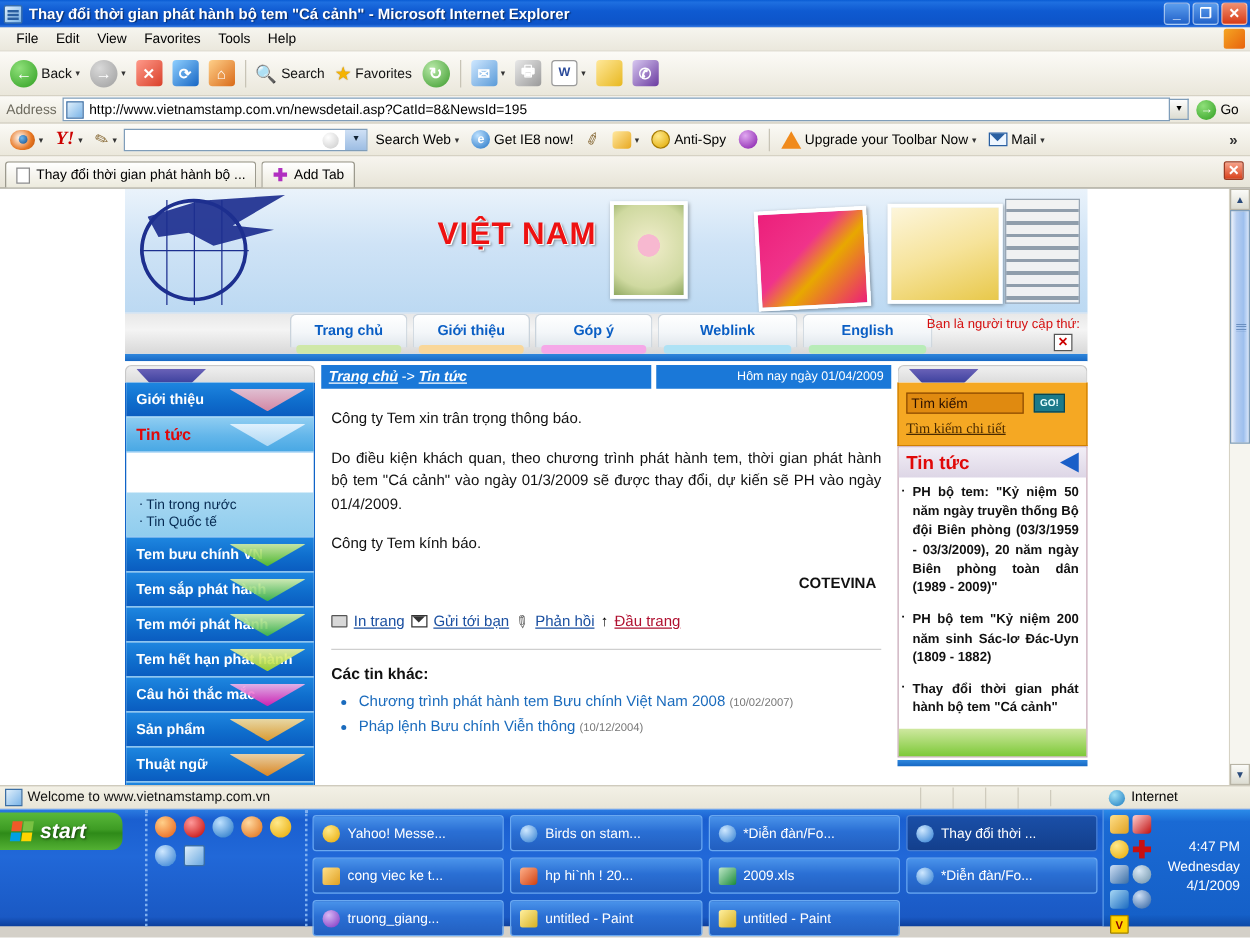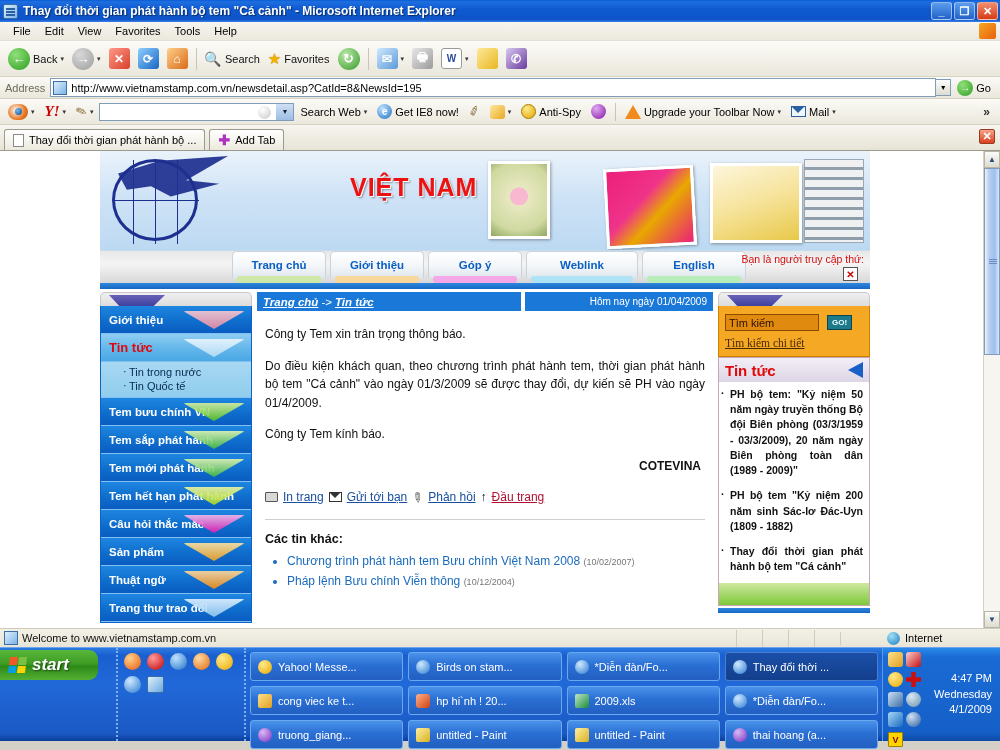--- a/index.html
+++ b/index.html
@@ -272,21 +272,21 @@
   .t-magenta{background:linear-gradient(to bottom,#f5b8e8,#e01ab0);}
   .t-orange{background:linear-gradient(to bottom,#ffe2a0,#f0a020);}
   .t-orange2{background:linear-gradient(to bottom,#ffd9a0,#f08a10);}
   .t-sky{background:linear-gradient(to bottom,#e2f2ff,#8fc8ee);}
   .mitem.active{
     background:linear-gradient(to bottom,#8fcdf2 0%,#63b6ea 55%,#49a8e4 100%);
     color:#e00808;font-size:13px;
   }
   .submenu{
     background:linear-gradient(to bottom,#a8d8f2,#90cdee);
-    border-bottom:1px solid #7fc0f0;padding:3px 0 4px 22px;
+    border-bottom:1px solid #7fc0f0;padding:3px 0 4px 10px;margin-top:32px;
   }
   .subitem{color:#062a52;font-size:11px;padding:1px 0 1px 6px;position:relative;}
   .subitem:before{content:"·";position:absolute;left:0;top:0px;color:#062a52;}
 
   
   .crumbbar{display:flex;gap:4px;}
   .crumb{
     flex:1;height:19px;background:#1a78d8;display:flex;align-items:center;padding-left:6px;
     color:#fff;font-size:11.5px;font-style:italic;font-weight:bold;
   }
@@ -851,24 +851,20 @@
       <span>truong_giang...</span>
     </div>
     <div class="task">
       <span class="ti paint"></span>
       <span>untitled - Paint</span>
     </div>
     <div class="task">
       <span class="ti paint"></span>
       <span>untitled - Paint</span>
     </div>
-    <div class="task">
-      <span class="ti ymsg"></span>
-      <span>thai hoang (a...</span>
-    </div>
   </div>
 
   <div class="tray">
     <div class="tray-icons">
       <div class="tri a"></div>
       <div class="tri b"></div>
       <div class="tri c"></div>
       <div class="tri d"></div>
       <div class="tri e"></div>
       <div class="tri f"></div>

